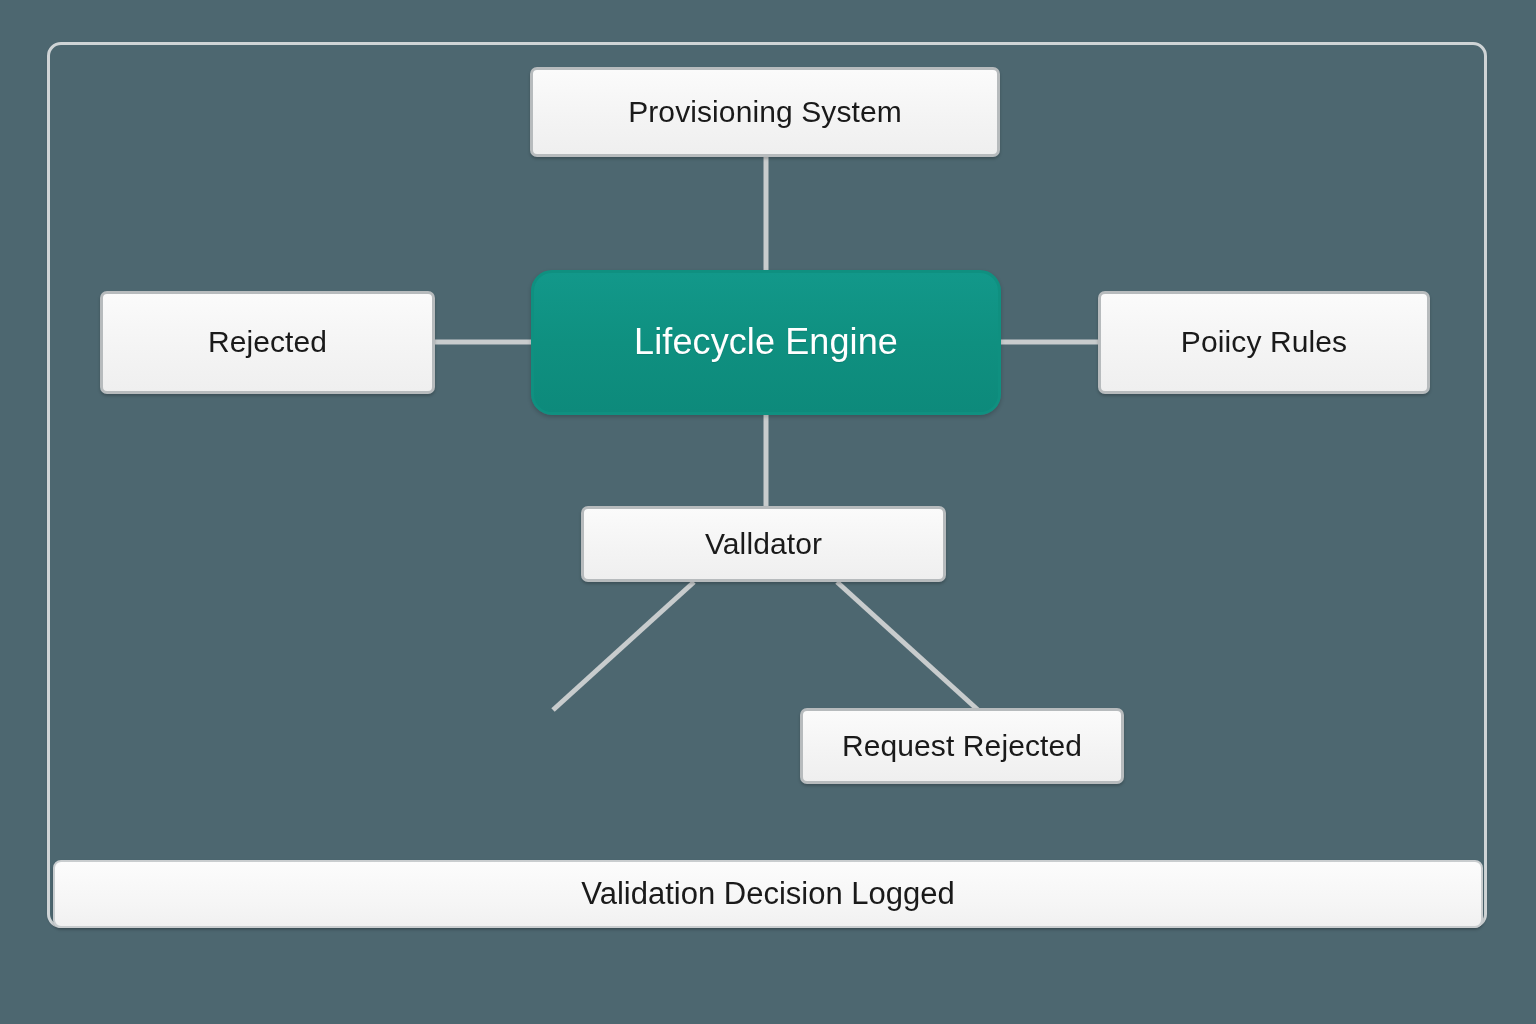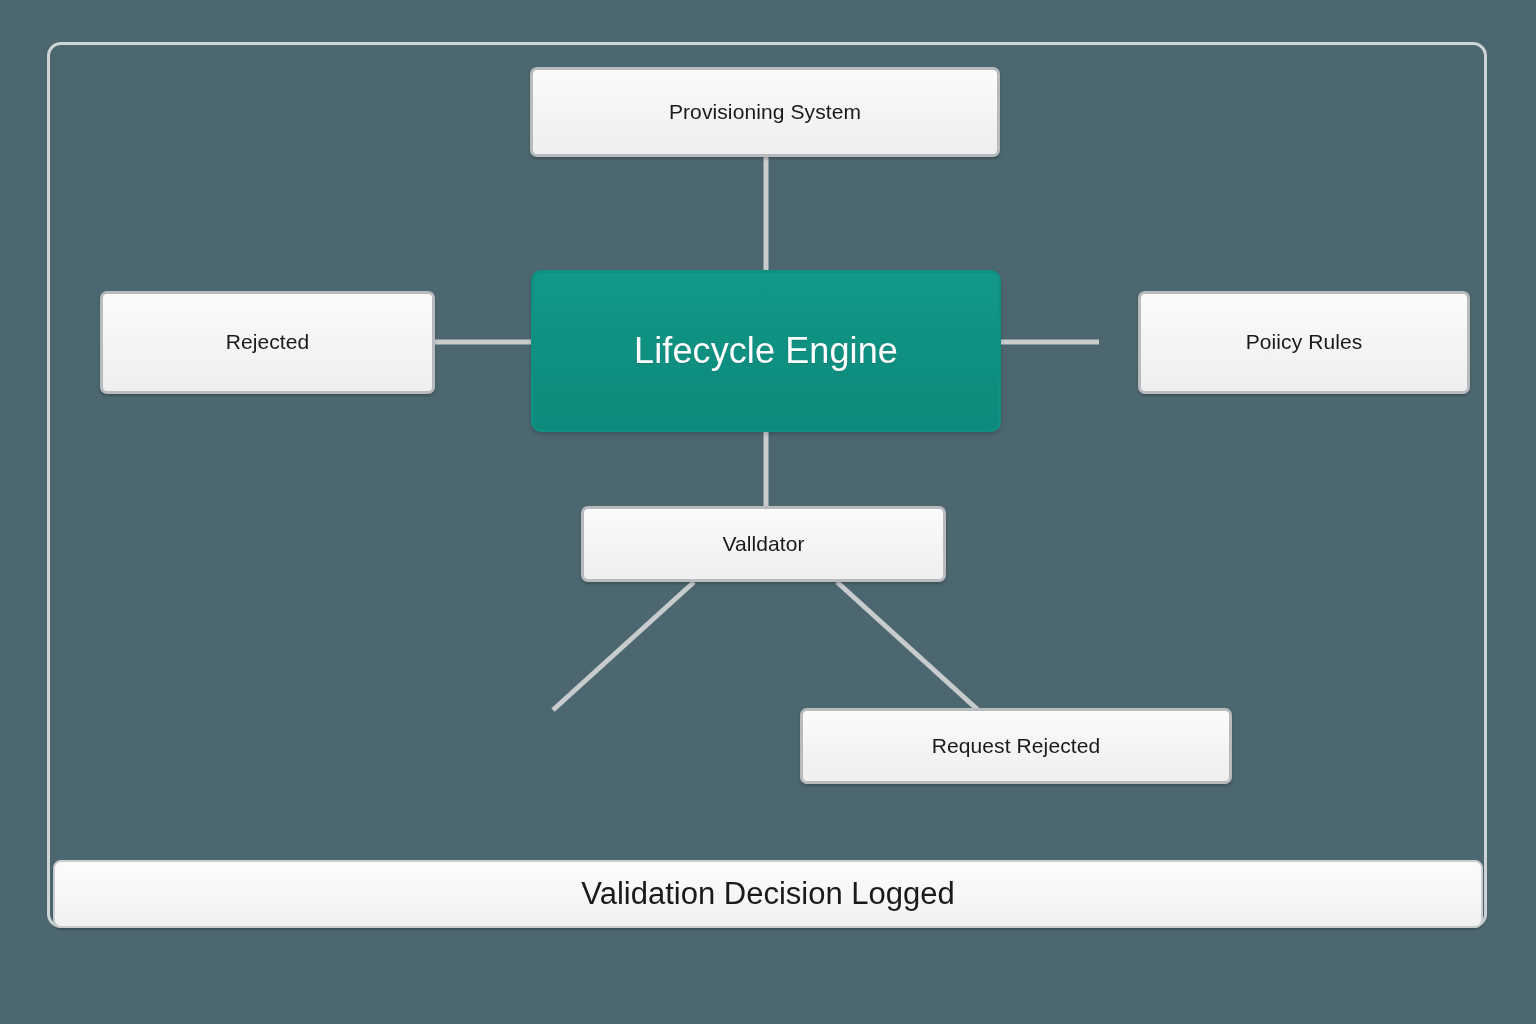--- a/index.html
+++ b/index.html
@@ -50,45 +50,45 @@
     box-sizing: border-box;
     background: linear-gradient(180deg, #fbfbfb 0%, #f4f4f4 55%, #efefef 100%);
     border: 3px solid #b7bbbd;
     border-radius: 7px;
     box-shadow: 0 2px 3px rgba(0,0,0,0.22);
     display: flex;
     align-items: center;
     justify-content: center;
     text-align: center;
     color: #1a1a1a;
-    font-size: 21px;
+    font-size: 30px;
     font-weight: 400;
     line-height: 1.28;
     letter-spacing: 0.1px;
     z-index: 5;
   }
 
   .node.accent {
     background: linear-gradient(180deg, #12988a 0%, #0f9080 50%, #0d8a7b 100%);
     border: 3px solid #0f9080;
     border-radius: 10px;
     color: #ffffff;
     font-size: 36px;
     text-shadow: 0 1px 1px rgba(0,0,0,0.10);
     box-shadow: 0 2px 4px rgba(0,0,0,0.20);
   }
 
   
   #node-provisioning-system { left: 530px;  top: 67px;  width: 470px; height: 90px;  }
   #node-registry           { left: 100px;  top: 291px; width: 335px; height: 103px; }
-  #node-lifecycle-engine   { left: 531px;  top: 270px; width: 470px; height: 162px; }
-  #node-policy-rules       { left: 1098px; top: 291px; width: 332px; height: 103px; margin-left: 40px; }
+  #node-lifecycle-engine   { left: 531px;  top: 270px; width: 470px; height: 145px; border-radius: 21px; }
+  #node-policy-rules       { left: 1098px; top: 291px; width: 332px; height: 103px; }
   #node-validator          { left: 581px;  top: 506px; width: 365px; height: 76px;  }
   #node-provisioning-exec  { left: 347px;  top: 708px; width: 383px; height: 76px;  }
-  #node-request-rejected   { left: 800px;  top: 708px; width: 432px; height: 76px;  }
+  #node-request-rejected   { left: 800px;  top: 708px; width: 324px; height: 76px;  }
 
   
   .footer-bar {
     position: absolute;
     left: 53px;
     top: 860px;
     width: 1430px;
     height: 68px;
     box-sizing: border-box;
     background: linear-gradient(180deg, #fcfcfc 0%, #f6f6f6 60%, #f1f1f1 100%);

